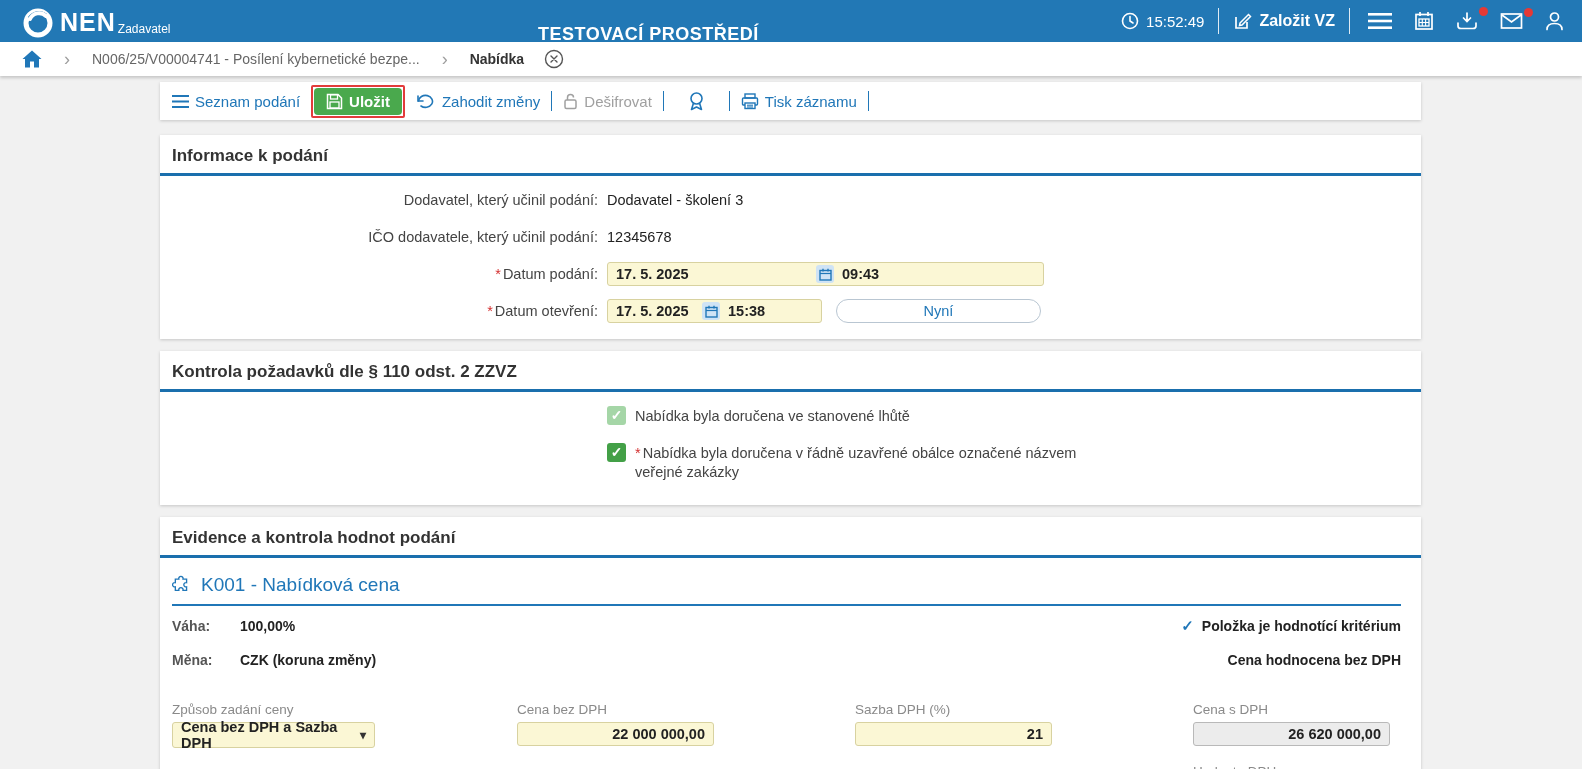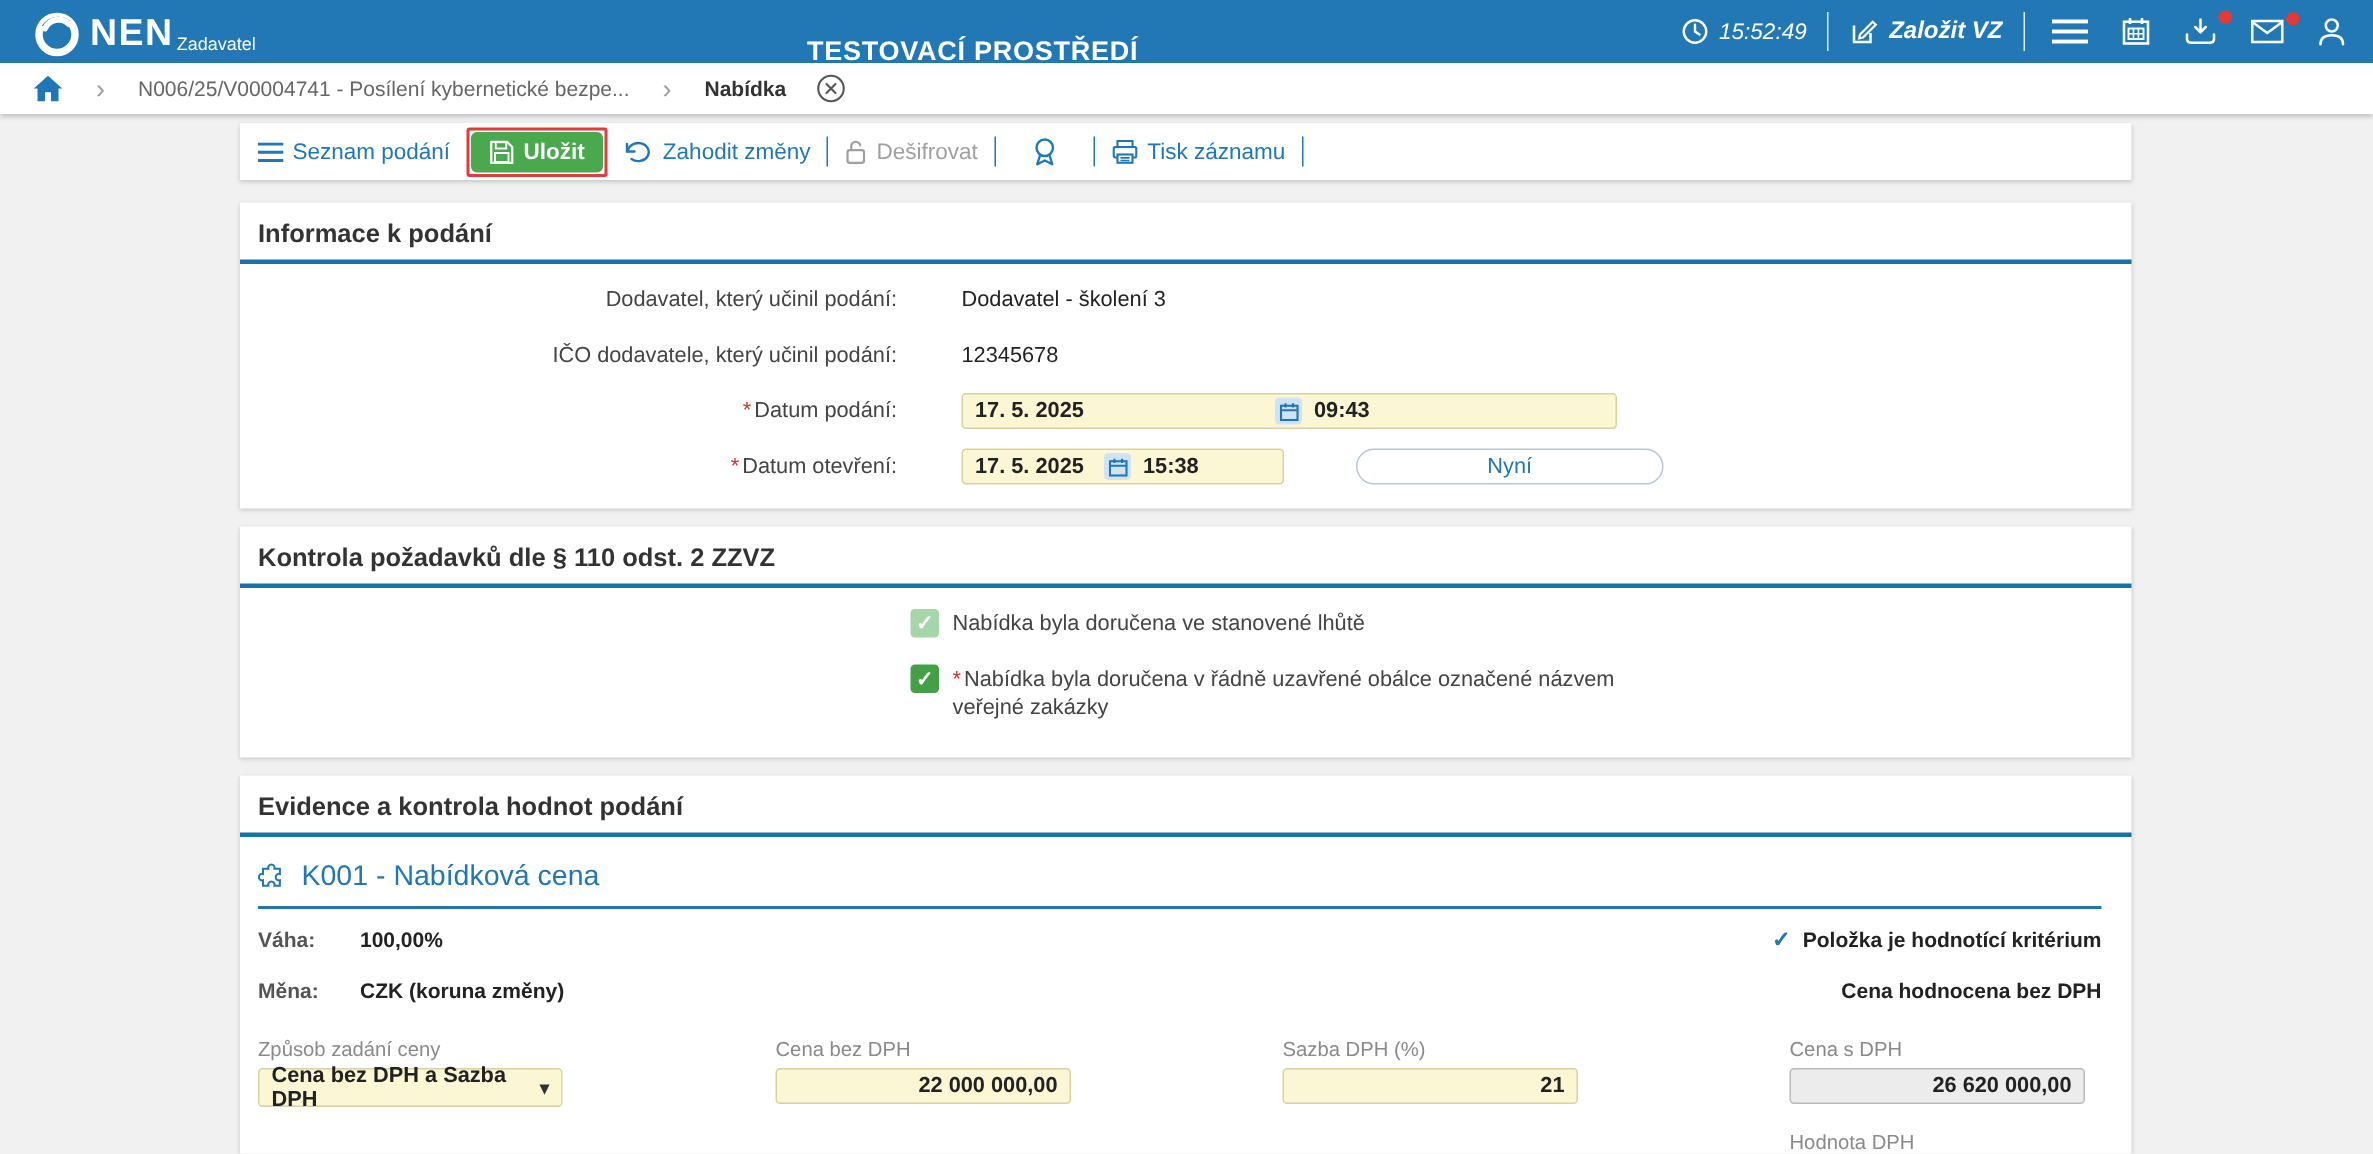--- a/index.html
+++ b/index.html
@@ -6,21 +6,21 @@
   html,body { width:1582px; height:769px; overflow:hidden;
     font-family:"Liberation Sans", sans-serif; background:#f1f1f1; color:#333; }
 
   
   .topbar { height:42px; background:#2278b5; display:flex; align-items:center; position:relative; color:#fff; }
   .brand { display:flex; align-items:flex-start; margin-left:22px; }
   .logo { width:32px; height:32px; margin-top:4px; }
   .brand-text { font-size:25px; font-weight:bold; letter-spacing:1px; margin-left:6px; line-height:30px; margin-top:4px;}
   .brand-sub { font-size:12px; font-weight:normal; margin-top:19px; margin-left:2px; }
   .env-title { position:absolute; left:538px; top:24px; font-size:18px; font-weight:bold; letter-spacing:.5px; }
-  .top-right { position:absolute; right:14px; top:0; height:42px; display:flex; align-items:center; gap:14px;font-style:italic; }
+  .top-right { position:absolute; right:14px; top:0; height:42px; display:flex; align-items:center; gap:14px; }
   .top-item { display:flex; align-items:center; gap:7px; font-size:15px; }
   .top-divider { width:1px; height:26px; background:rgba(255,255,255,.85); }
   .vz-label { font-weight:bold; font-size:16px; }
   .icon-badge { position:relative; display:flex; }
   .badge-dot { position:absolute; top:-4px; right:-6px; width:9px; height:9px; border-radius:50%; background:#e53935; }
   .top-right svg { display:block; }
   .mi { padding:0 4px; cursor:pointer; }
 
   
   .breadcrumb { height:34px; background:#fff; display:flex; align-items:center; padding-left:22px;
@@ -44,21 +44,21 @@
   .btn-save { display:flex; align-items:center; gap:6px; background:#4aa94d; color:#fff; font-weight:bold;
     font-size:15px; border:none; border-radius:4px; padding:5px 12px; cursor:pointer; }
 
   
   .sec-title { font-size:17px; font-weight:bold; color:#333; padding:11px 4px 7px 12px; }
   .sec-rule { height:3px; background:#1a6fad; }
   .card + .card { margin-top:12px; }
 
   
   .info-body { padding:12px 0 16px 0; }
-  .frow { display:flex; align-items:center; min-height:24px; margin-bottom:13px;gap:34px; }
+  .frow { display:flex; align-items:center; min-height:24px; margin-bottom:13px; }
   .frow:last-child { margin-bottom:0; }
   .flabel { width:438px; text-align:right; font-size:14.5px; color:#444; flex:none; }
   .req { color:#d32f2f; margin-right:2px; }
   .fvalue { margin-left:9px; font-size:14.5px; font-weight:normal; color:#222; }
   .date-combo { margin-left:9px; display:flex; align-items:center; height:24px; background:#fbf7d5;
     border:1px solid #d8d2a0; border-radius:3px; padding:0 8px; font-size:14.5px; font-weight:bold; color:#222; }
   .date-combo .dt { flex:none; }
   .cal-chip { width:18px; height:18px; background:#cfe3f5; border-radius:3px; display:flex; align-items:center;
     justify-content:center; margin:0 8px; flex:none; cursor:pointer; }
   .combo-wide { width:437px; }
@@ -81,21 +81,21 @@
   
   .evi-body { padding:0 20px 0 12px; }
   .crit-head { display:flex; align-items:center; gap:9px; padding:16px 0 8px 0; color:#2077b8; font-size:19px; }
   .crit-rule { height:2px; background:#2077b8; margin-right:0; }
   .kv-row { display:flex; align-items:center; height:28px; margin-top:6px; }
   .kv-label { width:68px; font-size:14px; font-weight:bold; color:#555; }
   .kv-value { font-size:14px; font-weight:bold; color:#222; }
   .kv-flag { margin-left:auto; font-size:14px; font-weight:bold; color:#222; display:flex; align-items:center; gap:8px; }
   .flag-check { color:#2077b8; font-size:15px; font-weight:bold; }
   .fields { position:relative; height:120px; margin-top:18px; }
-  .fcol { position:absolute; top:0; }
+  .fcol { position:absolute; top:10px; }
   .fcol-label { font-size:13.5px; color:#8a8a8a; margin-bottom:5px; }
   .yinput { height:24px; background:#fbf7d5; border:1px solid #d8d2a0; border-radius:3px; font-size:14.5px;
     font-weight:bold; color:#222; text-align:right; padding:0 8px; font-family:inherit; width:100%; }
   .ginput { height:24px; background:#ececec; border:1px solid #b9b9b9; border-radius:3px; font-size:14.5px;
     font-weight:bold; color:#222; text-align:right; padding:0 8px; font-family:inherit; width:100%; }
   .ysel { height:26px; background:#fbf7d5; border:1px solid #d8d2a0; border-radius:3px; display:flex;
     align-items:center; padding:0 8px; font-size:14.5px; font-weight:bold; color:#222; cursor:pointer; }
   .ysel .car { margin-left:auto; font-size:12px; color:#333; }
   .c1 { left:0; width:203px; } .c2 { left:345px; width:197px; } .c3 { left:683px; width:197px; } .c4 { left:1021px; width:197px; }
 </style>

